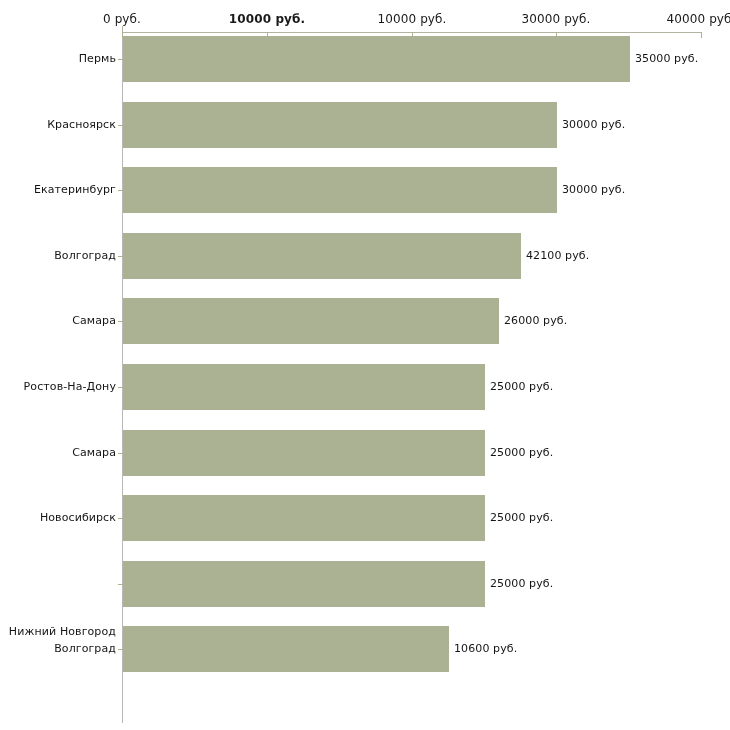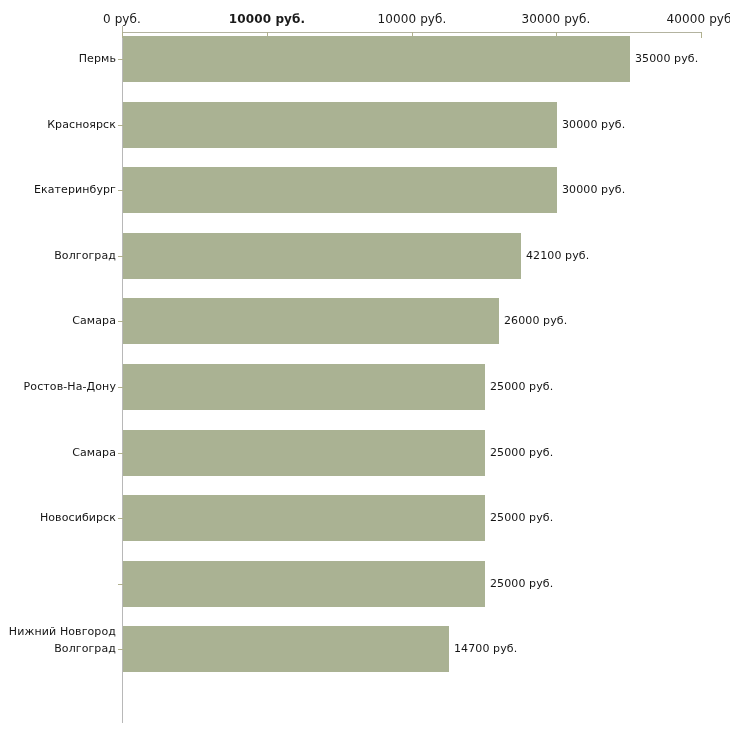--- a/index.html
+++ b/index.html
@@ -172,19 +172,19 @@
         <div class="cat-tick" style="top: 23px;"></div>
       </div>
       <div class="bar-row" style="top: 561px; height: 46px;">
         <div class="bar" style="width: 362px; background: rgb(170, 178, 147);"></div>
         <div class="val-label" style="left: 490px; top: 16px;">25000 руб.</div>
         <div class="cat-label" style="right: 614px; top: 16px; margin-top: 48px;">Нижний Новгород</div>
         <div class="cat-tick" style="top: 23px;"></div>
       </div>
       <div class="bar-row" style="top: 626px; height: 46px;">
         <div class="bar" style="width: 326px; background: rgb(170, 178, 147);"></div>
-        <div class="val-label" style="left: 454px; top: 16px;">14700 руб.</div>
+        <div class="val-label" style="left: 454px; top: 16px;">10600 руб.</div>
         <div class="cat-label" style="right: 614px; top: 16px;">Волгоград</div>
         <div class="cat-tick" style="top: 23px;"></div>
       </div>
     </div>
 
 </div>
 
 </body></html>

